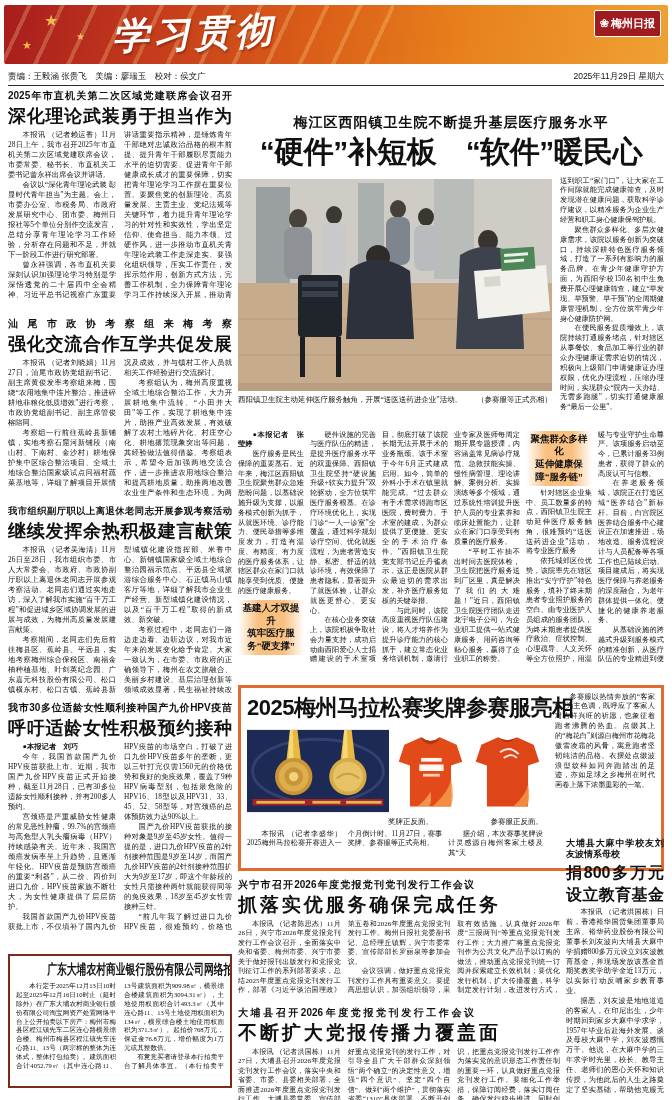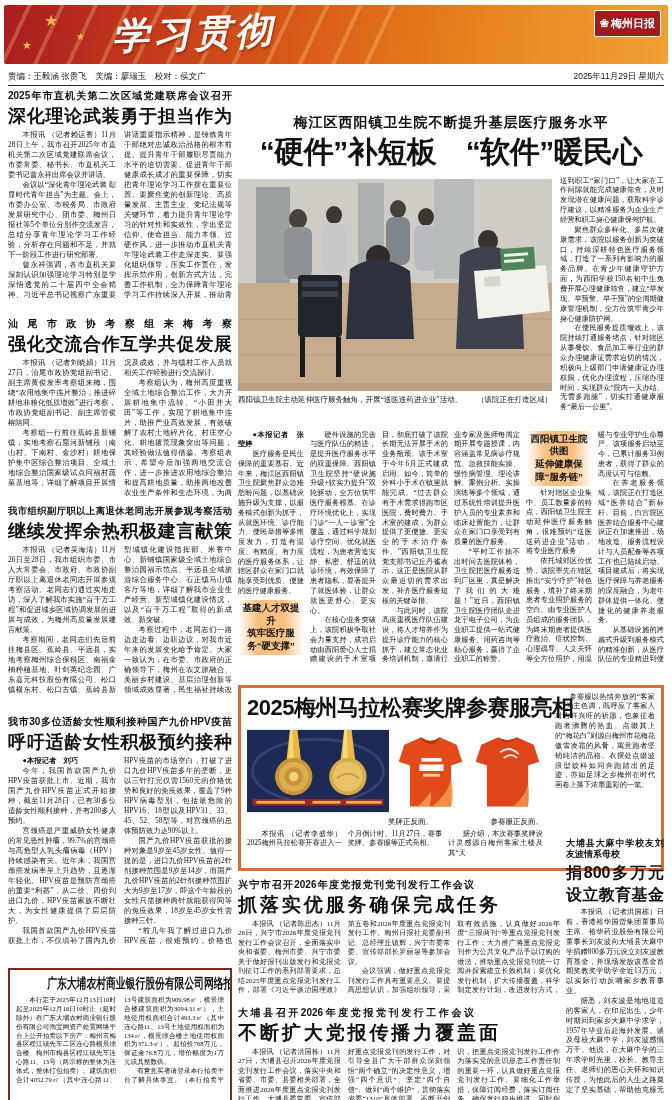--- a/index.html
+++ b/index.html
@@ -30,21 +30,21 @@
       font-family:"Liberation Sans",sans-serif;}
   .body{font-family:"Liberation Serif",serif;text-align:justify;overflow:hidden;}
   .body p{margin:0;text-indent:2em;}
   p.ni{text-indent:0;}
   .byl{font-weight:bold;text-indent:0;}
   
   .leftcol{position:absolute;left:8px;top:90px;width:224px;height:1005px;}
   .art{overflow:hidden;}
   .a1{height:222px;margin-bottom:6px;}
   .a2{height:182px;margin-bottom:6px;}
-  .a3{height:196px;margin-bottom:14px;}
+  .a3{height:196px;margin-bottom:0;}
   .a4{height:246px;margin-bottom:6px;}
   .hl-left{font-size:18px;margin:3px 0 4px;}
   .cols2{columns:2;column-gap:8px;font-size:7.3px;line-height:1.37;}
   .a1 .cols2{height:172px;} .a2 .cols2{height:144px;} .a3 .cols2{height:154px;} .a4 .cols2{height:192px;}
   
   .adbox{height:120px;border:2px solid #7c2a1b;padding:5px 6px;overflow:hidden;}
   .ad-title{font-weight:900;font-size:14px;white-space:nowrap;transform:scaleX(.70);transform-origin:center;
     text-align:center;margin-bottom:3px;}
   .ad-body{columns:2;column-gap:8px;font-size:6.6px;line-height:1.35;height:92px;}
   
@@ -200,42 +200,42 @@
             <path d="M236 92 L308 86 L312 132 L240 140 Z" fill="#f2f1ec"></path>
             <rect x="262" y="70" width="34" height="22" fill="#4d8657" transform="rotate(-4 262 70)"></rect>
             <rect x="266" y="75" width="24" height="3" fill="#e8efe6" transform="rotate(-4 266 75)"></rect>
             <rect x="266" y="81" width="20" height="3" fill="#e8efe6" transform="rotate(-4 266 81)"></rect>
             <rect x="246" y="98" width="16" height="10" fill="#d8d6cf" transform="rotate(-4 246 98)"></rect>
             <rect x="0" y="204" width="314" height="8" fill="#b99f80"></rect>
           </svg>
         </div>
         <div class="photo-cap">
           <span>西阳镇卫生院主动延伸医疗服务触角，开展“送医送药进企业”活动。</span>
-          <span>（该院正在打造区域）</span>
+          <span>（参赛服等正式亮相）</span>
         </div>
         <div class="body b1-side">
           <p class="ni">送到职工“家门口”，让大家在工作间隙就能完成健康筛查，及时发现潜在健康问题，获取科学诊疗建议，以精准服务为企业生产经营和职工身心健康保驾护航。</p>
           <p>聚焦群众多样化、多层次健康需求，该院以服务创新为突破口，持续深耕特色医疗服务领域，打造了一系列有影响力的服务品牌。在青少年健康守护方面，为西阳学校150名初中生免费开展心理健康筛查，建立“早发现、早预警、早干预”的全周期健康管理机制，全方位筑牢青少年身心健康防护网。</p>
           <p>在便民服务提质增效上，该院持续打通服务堵点，针对辖区从事餐饮、食品加工等行业的群众办理健康证需求迫切的情况，积极向上级部门申请健康证办理权限，优化办理流程，压缩办理时间，实现群众“院内一天办结、无需多跑腿”，切实打通健康服务“最后一公里”。</p>
         </div>
       </div>
 
       <div class="body b1-body">
         <p class="byl">●本报记者　张莹婷</p>
         <p>医疗服务是民生保障的重要基石。近年来，梅江区西阳镇卫生院聚焦群众急难愁盼问题，以基础设施升级为支撑，以服务模式创新为抓手，从就医环境、诊疗能力、便民举措等多维度发力，打造有温度、有精度、有力度的医疗服务体系，让辖区群众在家门口就能享受到优质、便捷的医疗健康服务。</p>
         <div class="subhead">
           <div>基建人才双提升</div>
           <div>筑牢医疗服务“硬支撑”</div>
         </div>
         <p>硬件设施的完善与医疗队伍的精进，是提升医疗服务水平的双重保障。西阳镇卫生院坚持“硬设施升级+软实力提升”双轮驱动，全方位筑牢医疗服务根基。在诊疗环境优化上，实现门诊“一人一诊室”全覆盖，通过科学规划诊疗空间、优化就医流程，为患者营造安静、私密、舒适的就诊环境，有效保障了患者隐私，显著提升了就医体验，让群众就医更舒心、更安心。</p>
         <p>在核心业务突破上，该院积极争取社会力量支持，成功启动由西阳爱心人士捐赠建设的手术室项目，彻底打破了该院长期无法开展手术的业务瓶颈。该手术室于今年6月正式建成启用。如今，简单的外科小手术在镇里就能完成。“过去群众有手术需求得跑市区医院，费时费力。手术室的建成，为群众提供了更便捷、更安全的手术治疗条件。”西阳镇卫生院党支部书记丘丹雀表示，这正是医院从群众最迫切的需求出发，补齐医疗服务短板的关键举措。</p>
         <p>与此同时，该院高度重视医疗队伍建设，将人才培养作为提升诊疗能力的核心抓手，建立常态化业务培训机制，邀请行业专家及医师每周定期开展专题授课，内容涵盖常见病诊疗规范、急救技能实操、慢性病管理、理论讲解、案例分析、实操演练等多个领域，通过系统性培训提升医护人员的专业素养和临床处置能力，让群众在家门口享受到有质量的医疗服务。</p>
         <p>“平时工作抽不出时间去医院体检，卫生院把医疗服务送到厂区里，真是解决了我们的大难题！”近日，西阳镇卫生院医疗团队走进龙宇电子公司，为企业职工提供一站式健康服务、用药咨询等贴心服务，赢得了企业职工的称赞。</p>
         <div class="subhead">
-          <div>西阳镇卫生院供图</div>
+          <div>聚焦群众多样化</div>
           <div>延伸健康保障“服务链”</div>
         </div>
         <p>针对辖区企业集中、员工数量多的特点，西阳镇卫生院主动延伸医疗服务触角，很难预约“送医送药进企业”活动，将专业医疗服务</p>
         <p>依托城郊区位优势，该院率先在辖区推出“安宁疗护”特色服务，填补了终末期患者专业照护服务的空白。由专业医护人员组成的服务团队，为终末期患者提供医疗救治、症状控制、心理疏导、人文关怀等全方位照护，用温暖与专业守护生命尊严。该项服务启动至今，已累计服务33例患者，获得了群众的高度认可与信赖。</p>
         <p>在养老服务领域，该院正在打造区域“医养结合”新标杆。目前，白宫院区医养结合服务中心建设正在加速推进，场地改造、服务流程设计与人员配备等各项工作也已陆续启动。项目建成后，将实现医疗保障与养老服务的深度融合，为老年群体提供一体化、便捷化的健康养老服务。</p>
         <p>从基础设施的跨越式升级到服务模式的精准创新，从医疗队伍的专业精进到便民举措的落地见效，西阳镇卫生院始终以群众需求为导向，在夯实基本医疗、基本公卫服务的基础上，不断拓宽服务边界、提升服务质效，提供“一站式”健康体检、高效健康证办理、特色安宁疗护以及中医康复（针灸、推拿、理疗等）在内的多元化特色服务，用实际行动践行“以人民健康为中心”的发展理念，持续为辖区群众的健康福祉筑牢坚实保障。</p>
       </div>
     </div>
 
     <div class="marbox">

